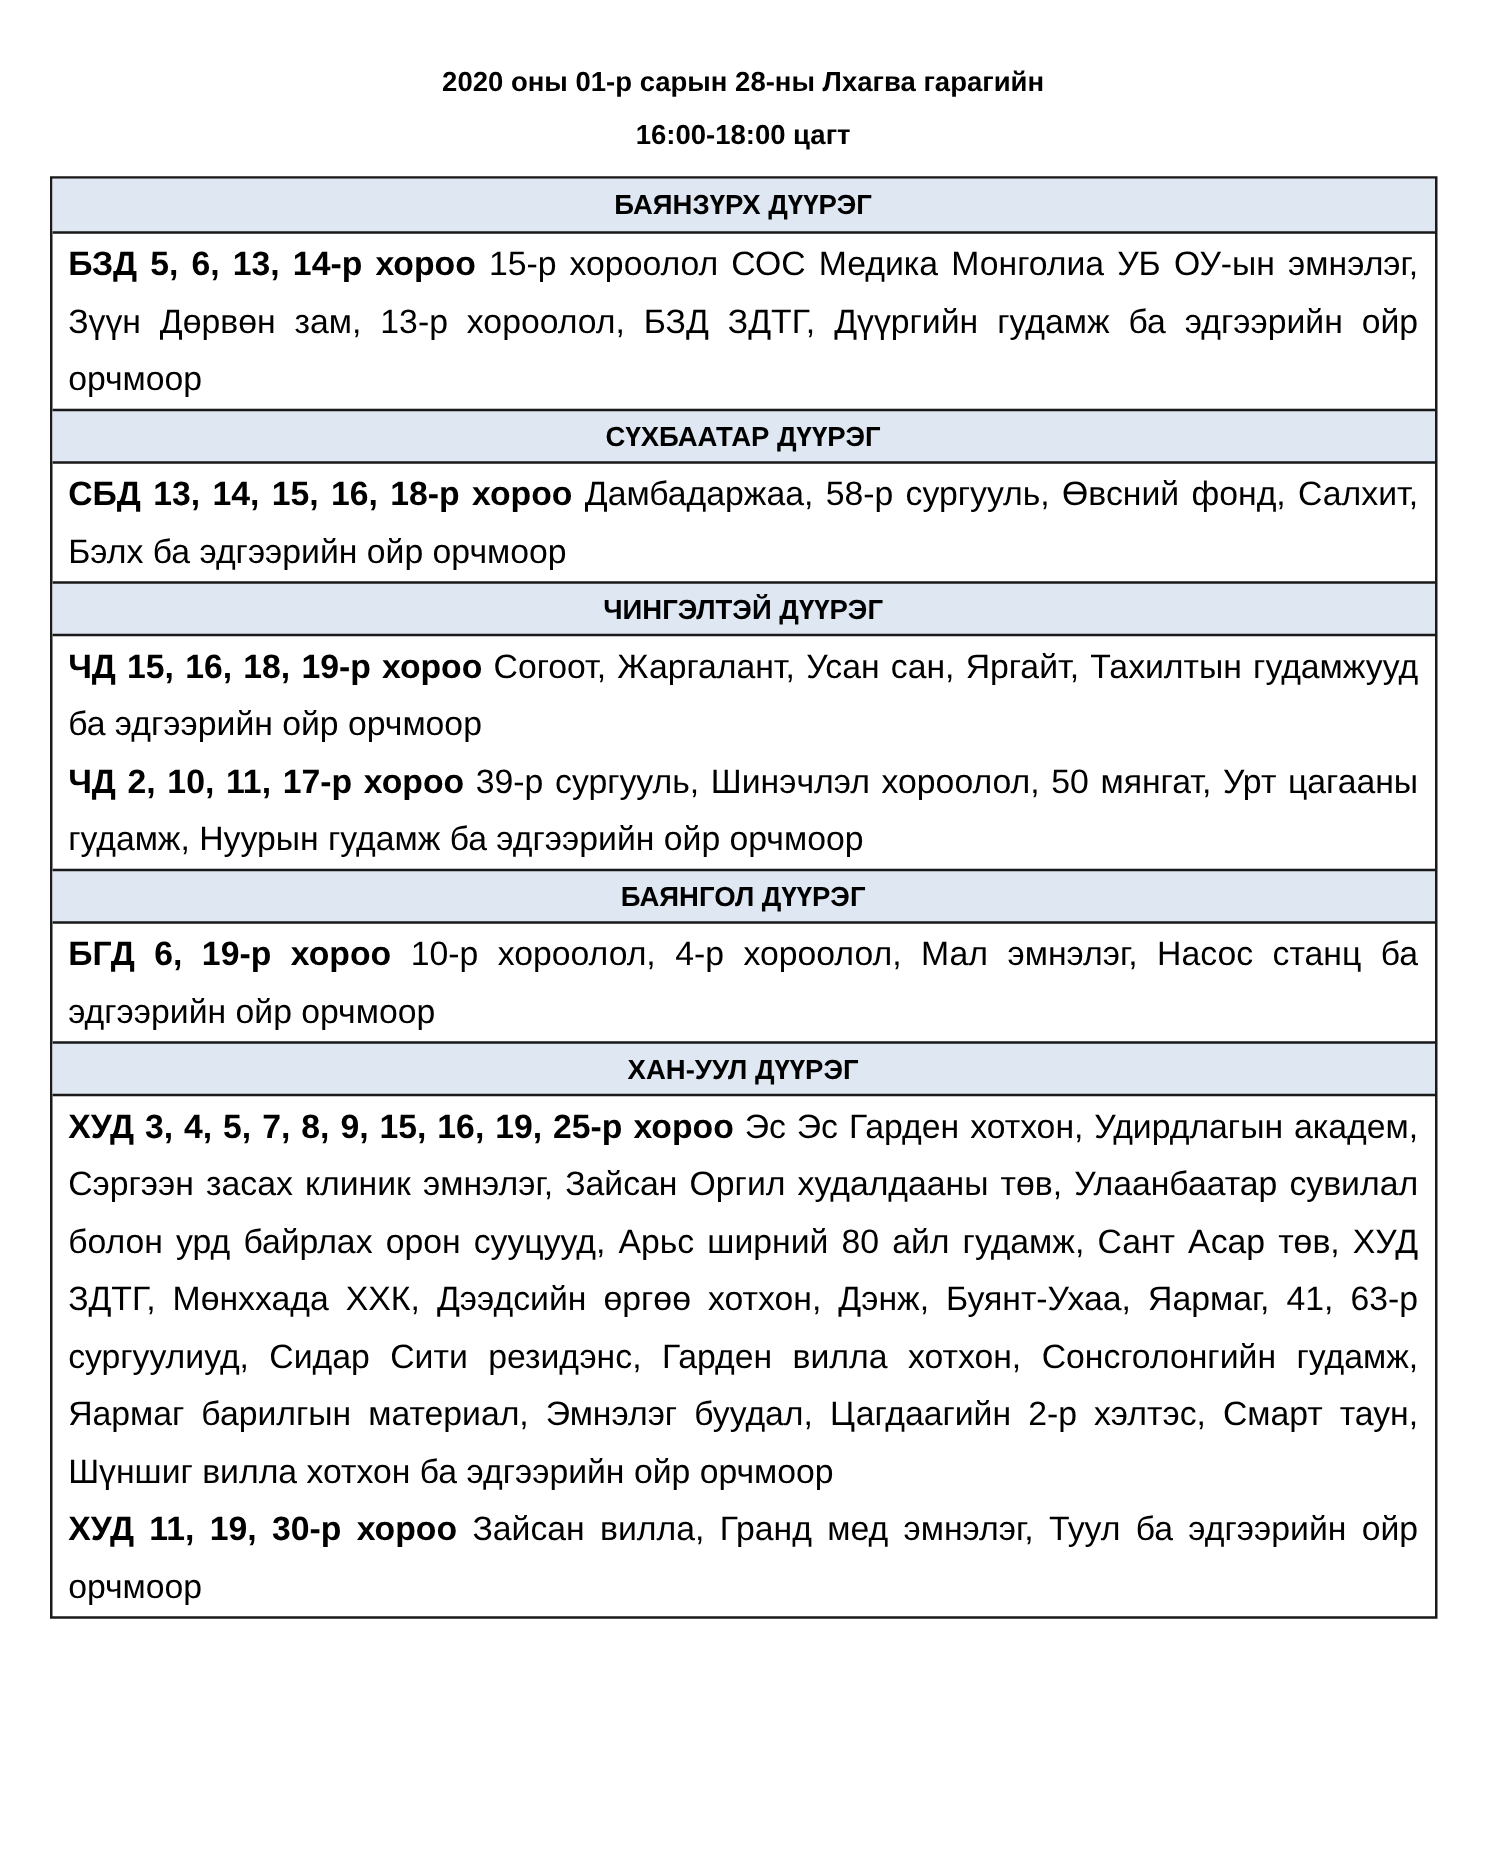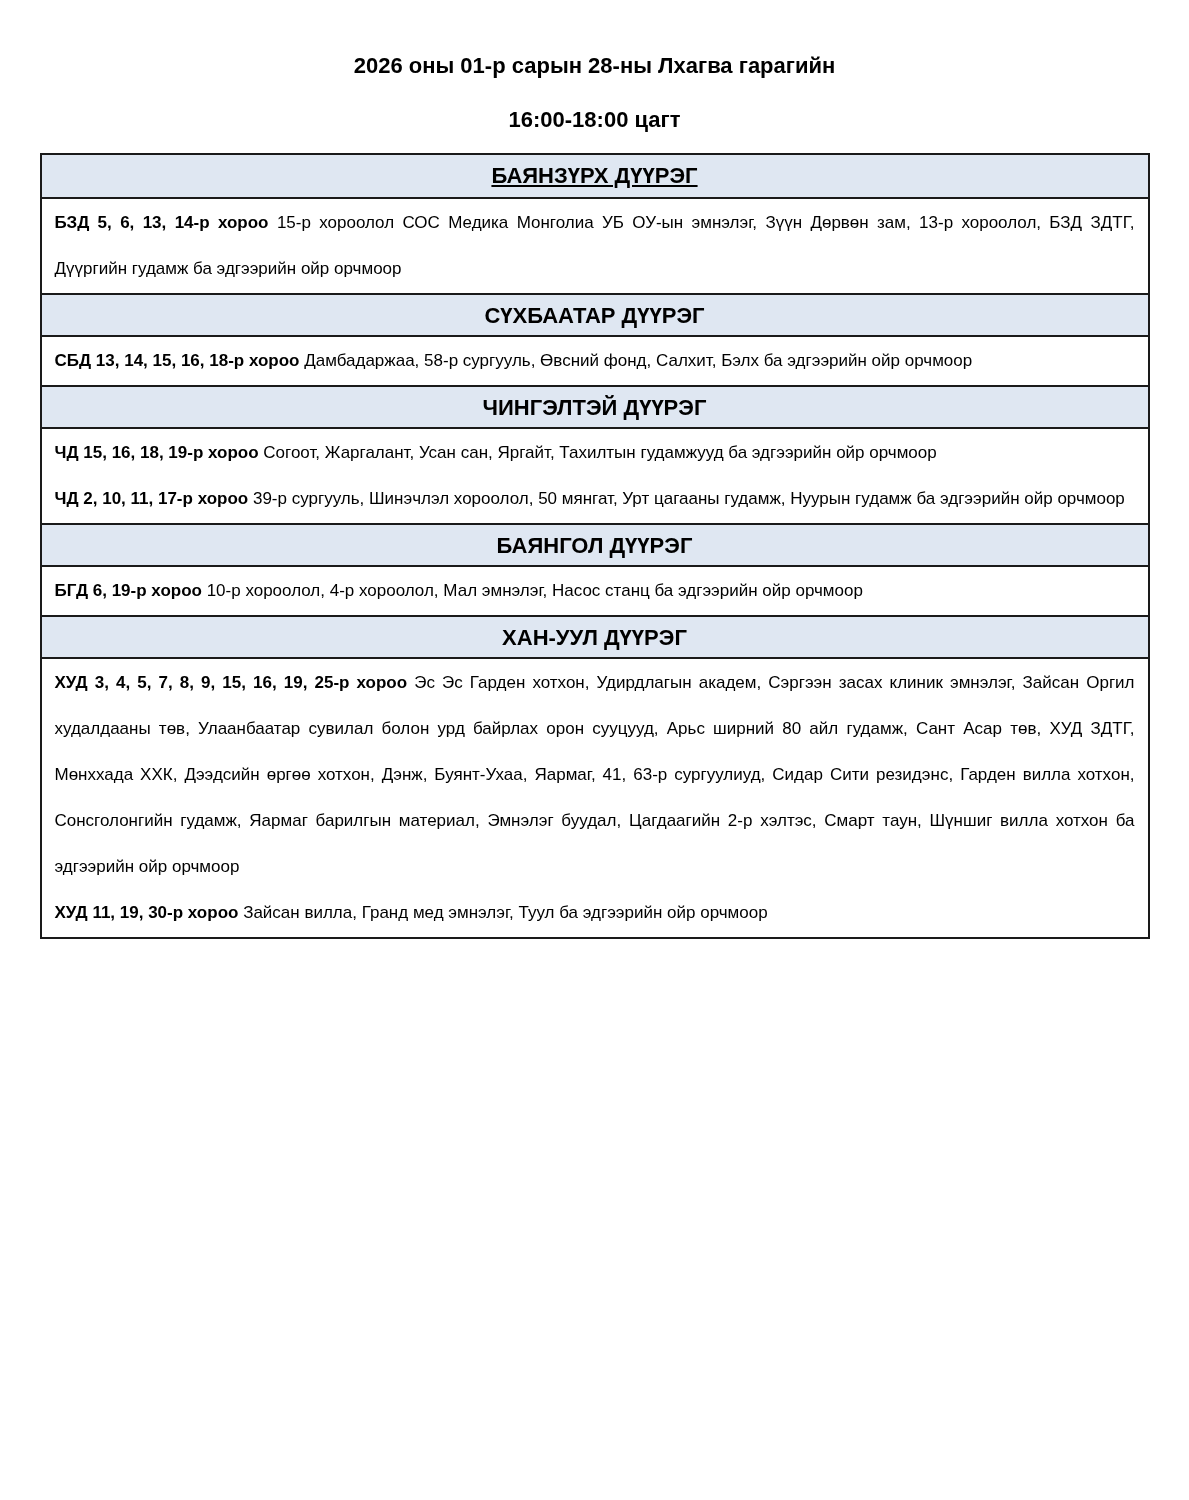--- a/index.html
+++ b/index.html
@@ -16,53 +16,53 @@
     background: #ffffff;
     overflow: hidden;
   }
   .titles {
     padding-top: 50px;
     text-align: center;
     font-weight: bold;
     font-size: 22px;
   }
   .title-line1 { line-height: 32px; }
-  .title-line2 { line-height: 32px; margin-top: 22px; }
+  .title-line2 { line-height: 32px; margin-top: 10px; }
   .outage-table {
     width: 1110px;
     margin: 17px auto 0 auto;
     border: 2px solid #1a1a1a;
   }
   .section-header {
     background: #dfe7f2;
     border-top: 2px solid #1a1a1a;
     border-bottom: 2px solid #1a1a1a;
     height: 44px;
     line-height: 42px;
     text-align: center;
     font-weight: bold;
     font-size: 22px;
   }
-  .outage-table .section-header:first-child { border-top: none; text-decoration: underline; }
+  .outage-table .section-header:first-child { border-top: none; }
   .section-body {
     padding: 1px 13px;
-    font-size: 17px;
+    font-size: 27px;
     line-height: 46px;
     text-align: justify;
   }
   .section-body p { margin: 0; }
   .kh { font-weight: bold; }
 </style>
 </head>
 <body>
 
 <div class="page">
 
   <div class="titles">
-    <div class="title-line1">2026 оны 01-р сарын 28-ны Лхагва гарагийн</div>
+    <div class="title-line1">2020 оны 01-р сарын 28-ны Лхагва гарагийн</div>
     <div class="title-line2">16:00-18:00 цагт</div>
   </div>
 
   <div class="outage-table">
 
     <div class="section-header">БАЯНЗҮРХ ДҮҮРЭГ</div>
     <div class="section-body">
       <p><span class="kh">БЗД 5, 6, 13, 14-р хороо</span> <span>15-р хороолол СОС Медика Монголиа УБ ОУ-ын эмнэлэг, Зүүн Дөрвөн зам, 13-р хороолол, БЗД ЗДТГ, Дүүргийн гудамж ба эдгээрийн ойр орчмоор</span></p>
     </div>
 

